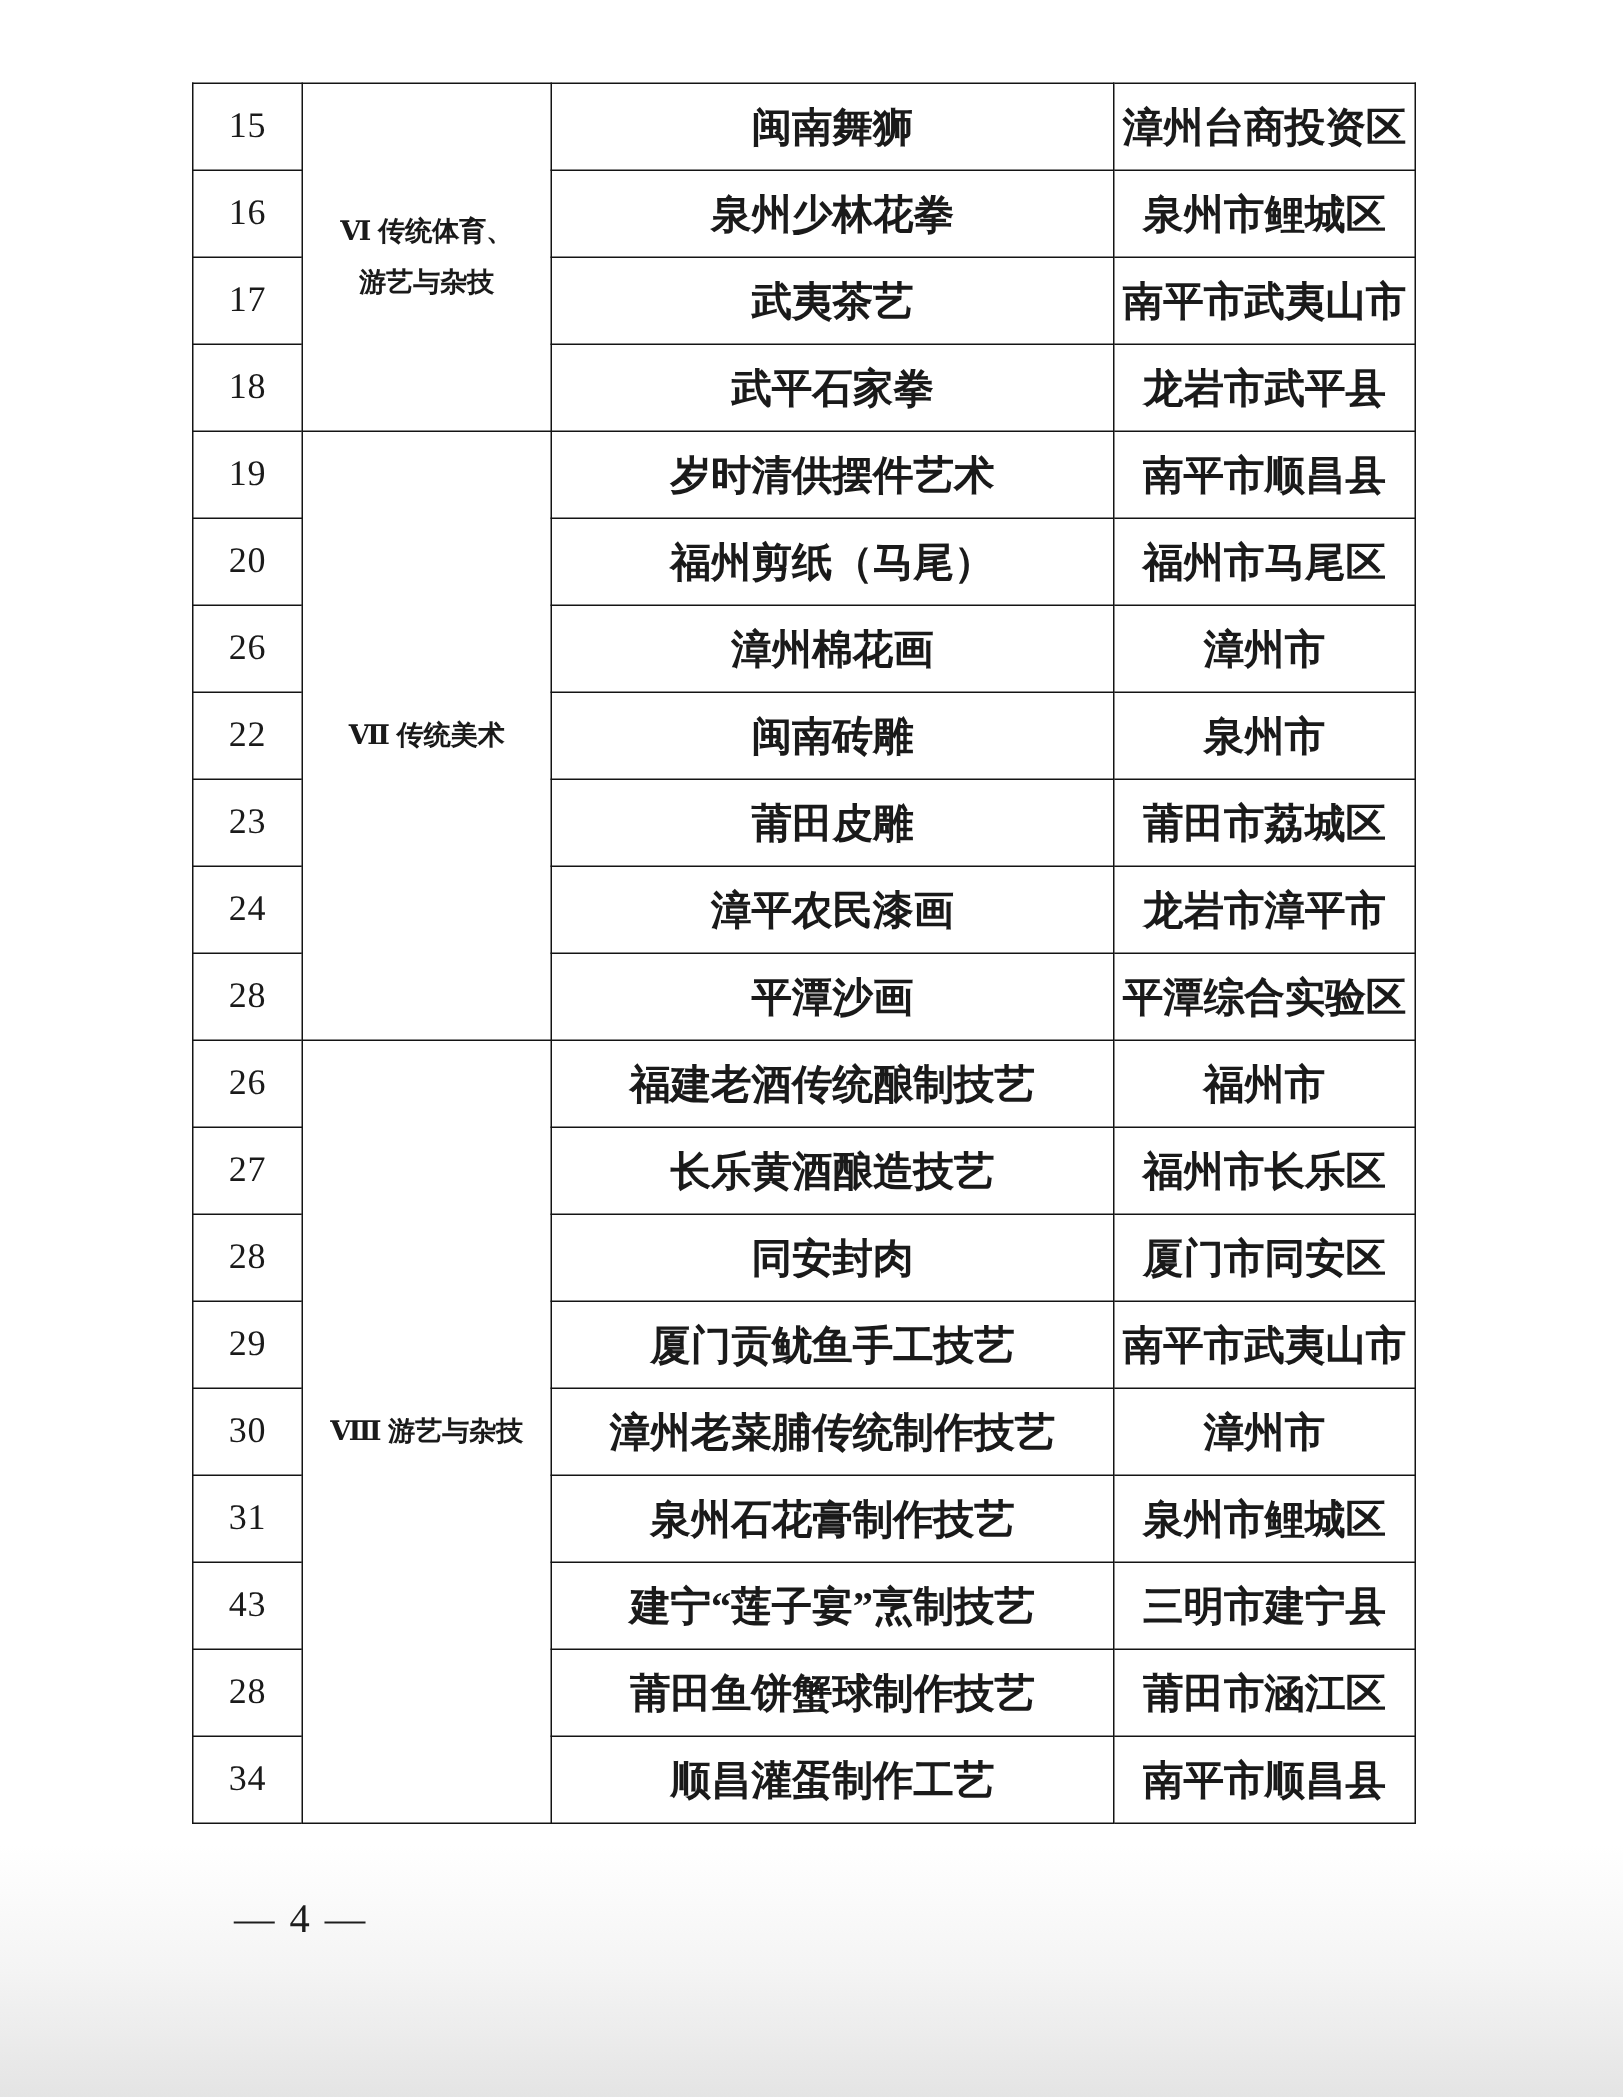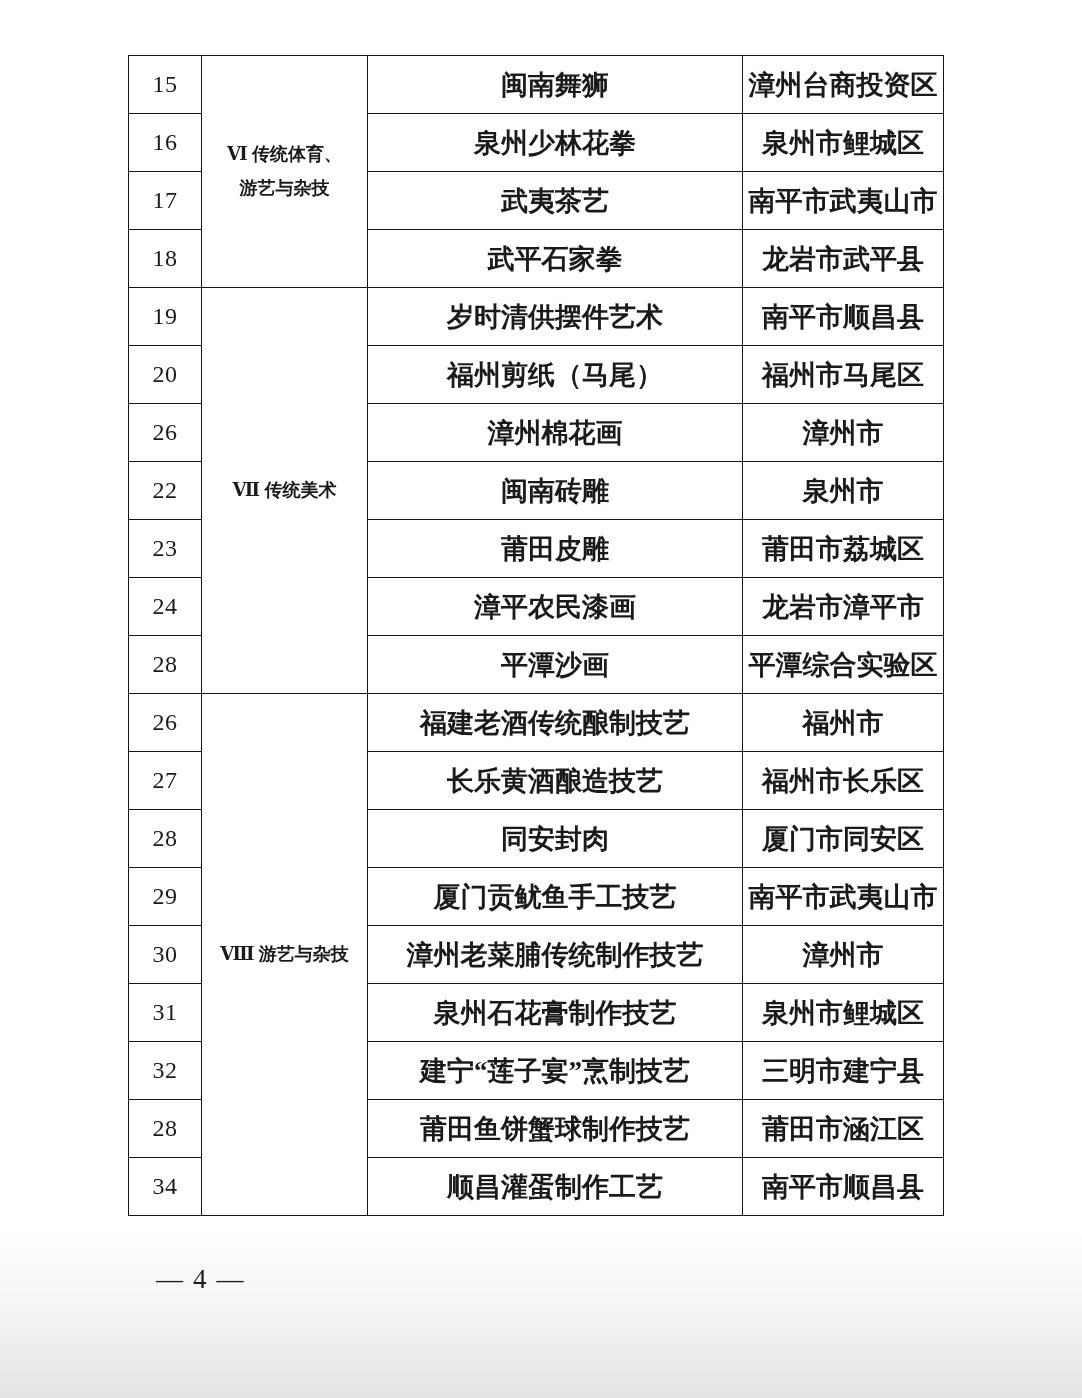--- a/index.html
+++ b/index.html
@@ -160,21 +160,21 @@
         <td class="cell-no">30</td>
         <td class="cell-name">漳州老菜脯传统制作技艺</td>
         <td class="cell-location">漳州市</td>
       </tr>
       <tr>
         <td class="cell-no">31</td>
         <td class="cell-name">泉州石花膏制作技艺</td>
         <td class="cell-location">泉州市鲤城区</td>
       </tr>
       <tr>
-        <td class="cell-no">32</td>
+        <td class="cell-no">43</td>
         <td class="cell-name">建宁“莲子宴”烹制技艺</td>
         <td class="cell-location">三明市建宁县</td>
       </tr>
       <tr>
         <td class="cell-no">28</td>
         <td class="cell-name">莆田鱼饼蟹球制作技艺</td>
         <td class="cell-location">莆田市涵江区</td>
       </tr>
       <tr>
         <td class="cell-no">34</td>

